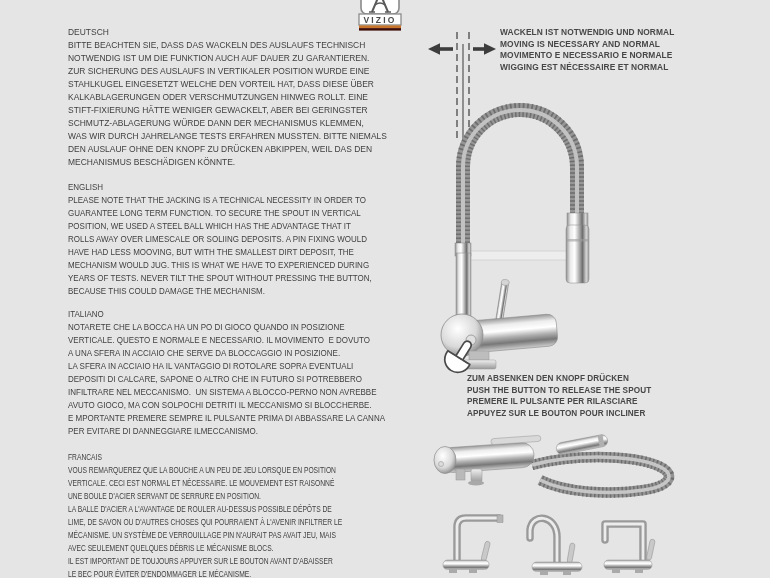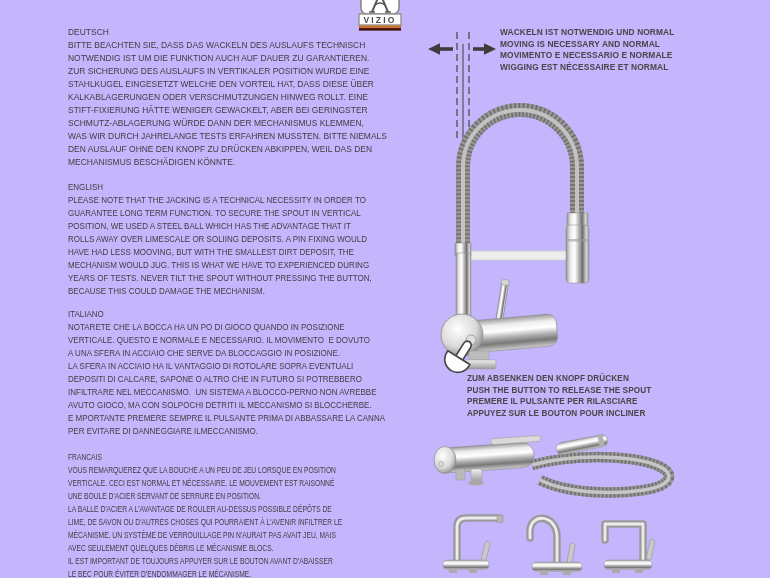--- a/index.html
+++ b/index.html
@@ -1,16 +1,16 @@
 <!DOCTYPE html>
 <html><head>
 <meta charset="utf-8">
 <style>
   html,body{margin:0;padding:0;background:#fff;}
-  .page{position:relative;width:770px;height:578px;background:#c4b5fd;overflow:hidden;
+  .page{position:relative;width:770px;height:578px;background:#e5e5e5;overflow:hidden;
         font-family:"Liberation Sans",sans-serif;color:#3f3f3f;}
   .sec{position:absolute;left:68px;transform-origin:0 0;}
   .sec .hd{font-size:9.2px;line-height:13px;font-weight:400;}
   .sec pre{margin:0;font-family:"Liberation Sans",sans-serif;font-size:9.2px;line-height:13px;white-space:pre;}
   .sx92{transform:scaleX(.92);}
   .sx87{transform:scaleX(.87);}
   .sx73{transform:scaleX(.73);}
   .note{position:absolute;font-weight:700;font-size:9.3px;line-height:11.7px;color:#474747;
         transform-origin:0 0;transform:scaleX(.9);letter-spacing:.1px;}
   .note div{white-space:pre;}

